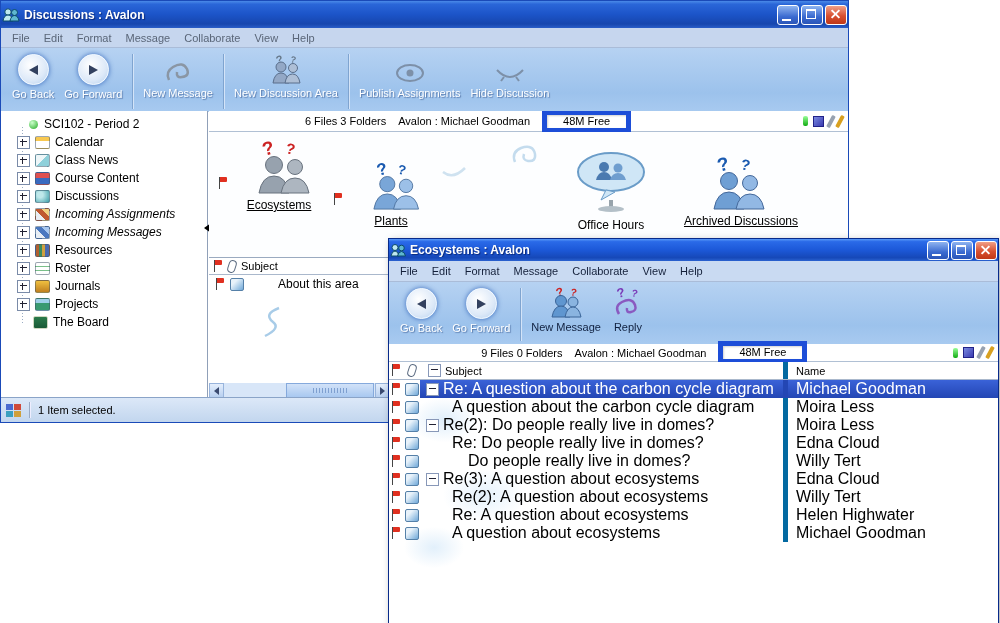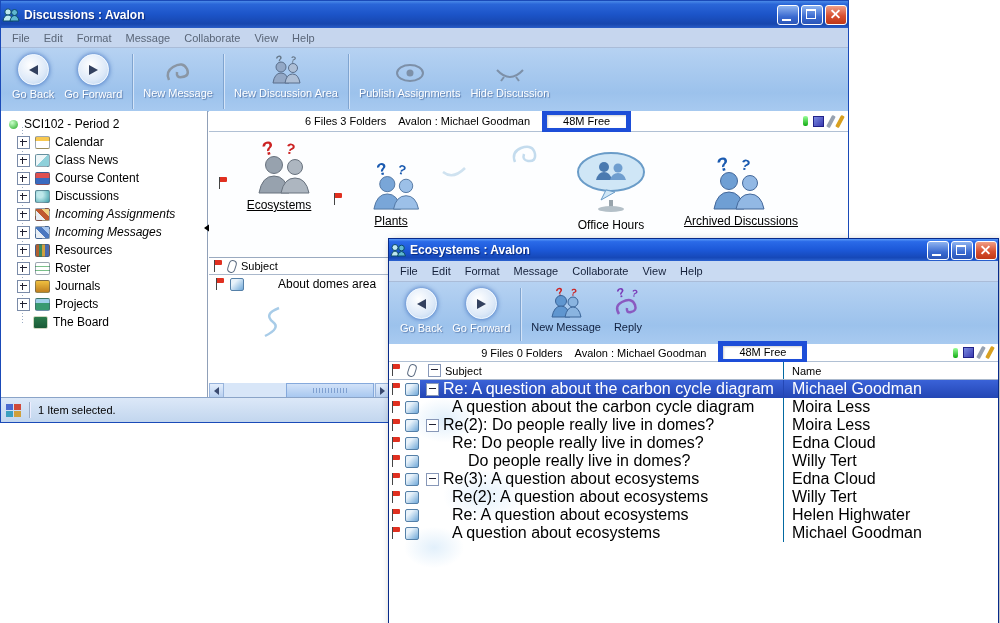--- a/index.html
+++ b/index.html
@@ -59,21 +59,21 @@
   .pencil{width:4px;height:13px;border-radius:1px;transform:rotate(28deg);position:relative;}
   .pencil::after{content:"";position:absolute;left:0;bottom:-4px;border-left:2px solid transparent;border-right:2px solid transparent;border-top:4px solid inherit;}
   .pencil.gray{background:#98a2b0;} .pencil.gray::after{border-top-color:#98a2b0;}
   .pencil.gold{background:#d8a020;} .pencil.gold::after{border-top-color:#d8a020;}
 
   
   #w1body{position:absolute;left:0;top:110px;right:0;bottom:24px;}
   .tree{position:absolute;left:0;top:0;width:207px;bottom:0;background:#fff;border-right:1px solid #90a0b8;padding-top:4px;box-sizing:border-box;
     background-image:repeating-linear-gradient(180deg,#9aacc4 0 1px,transparent 1px 3px);
     background-size:1px 198px;background-position:21px 16px;background-repeat:no-repeat;}
-  .troot{display:flex;align-items:center;gap:6px;height:18px;padding-left:8px;}
+  .troot{display:flex;align-items:center;gap:6px;height:18px;padding-left:28px;}
   .titem{display:flex;align-items:center;gap:5px;height:18px;padding-left:16px;}
   .titem.italic .tlabel2{font-style:italic;}
   .grn{width:9px;height:9px;border-radius:50%;background:radial-gradient(circle at 35% 30%,#cfc,#2a2);flex:none;}
   .plusbox{width:11px;height:11px;border:1px solid #7a8ba8;background:#fff;position:relative;flex:none;}
   .plusbox::before{content:"";position:absolute;left:2px;right:2px;top:4px;height:1px;background:#223;}
   .plusbox.plus::after{content:"";position:absolute;top:2px;bottom:2px;left:4px;width:1px;background:#223;}
   .spacer11{width:11px;flex:none;}
   .tic{width:15px;height:13px;flex:none;border:1px solid rgba(60,80,100,.5);border-radius:2px;box-sizing:border-box;}
   .ic-cal{background:linear-gradient(180deg,#f8c850 0 35%,#fff 35%);}
   .ic-news{background:linear-gradient(135deg,#eef6f8 50%,#8fd0da 50%);}
@@ -121,21 +121,21 @@
 
   .splitter{width:0;height:0;position:absolute;}
   #split1{left:198px;top:112px;border:5px solid transparent;border-right:7px solid #000;}
 
   
   #w2client{position:absolute;left:0;top:0;right:0;bottom:0;display:flex;flex-direction:column;}
   .colhdr{height:17px;display:flex;align-items:center;border-bottom:1px solid #aab8cc;background:#fff;font-size:11px;flex:none;}
   .cell-flag{width:14px;display:flex;justify-content:center;flex:none;}
   .cell-ic{width:17px;display:flex;justify-content:center;flex:none;}
   .cell-subj{width:363px;flex:none;display:flex;align-items:center;gap:4px;overflow:hidden;white-space:nowrap;box-sizing:border-box;}
-  .cell-name{flex:1;border-left:1px solid #0369a1;padding-left:8px;overflow:hidden;white-space:nowrap;align-self:stretch;display:flex;align-items:center;}
+  .cell-name{flex:1;border-left:5px solid #0369a1;padding-left:8px;overflow:hidden;white-space:nowrap;align-self:stretch;display:flex;align-items:center;}
   .minusbox{width:11px;height:11px;border:1px solid #8898b8;background:#fff;position:relative;flex:none;}
   .minusbox::before{content:"";position:absolute;left:2px;right:2px;top:4px;height:1px;background:#223;}
   .listbody{flex:1;overflow:hidden;position:relative;background:#fff;
     background-image:
       radial-gradient(closest-side,rgba(150,200,240,.30),transparent 75%),
       radial-gradient(closest-side,rgba(150,200,240,.25),transparent 75%),
       radial-gradient(closest-side,rgba(150,200,240,.28),transparent 75%);
     background-size:90px 60px,110px 70px,80px 55px;
     background-position:10px 10px,40px 80px,5px 140px;background-repeat:no-repeat;}
   .mrow{height:18px;display:flex;align-items:center;font-size:16px;}
@@ -376,21 +376,21 @@
       <div class="listpane">
         <div class="listhdr">
           <span class="flagshape"></span>
           <span class="clip"></span>
           <span>Subject</span>
         </div>
         <div class="litem">
           <span class="flagshape"></span>
           <span class="msgic"></span>
           <span class="isp"></span>
-          <span>About domes area</span>
+          <span>About this area</span>
         </div>
         <svg class="swirl" style="left:50px;top:48px" width="26" height="34">
           <path d="M20 2 q-16 6-6 14 q8 6-8 14" fill="none" stroke="#a8cce8" stroke-width="2.5"></path>
         </svg>
       </div>
       <div class="hscroll" id="hs1">
         <span class="sbbtn">
             <span class="sbtri-l"></span>
           </span>
         <span class="sbtrack">

